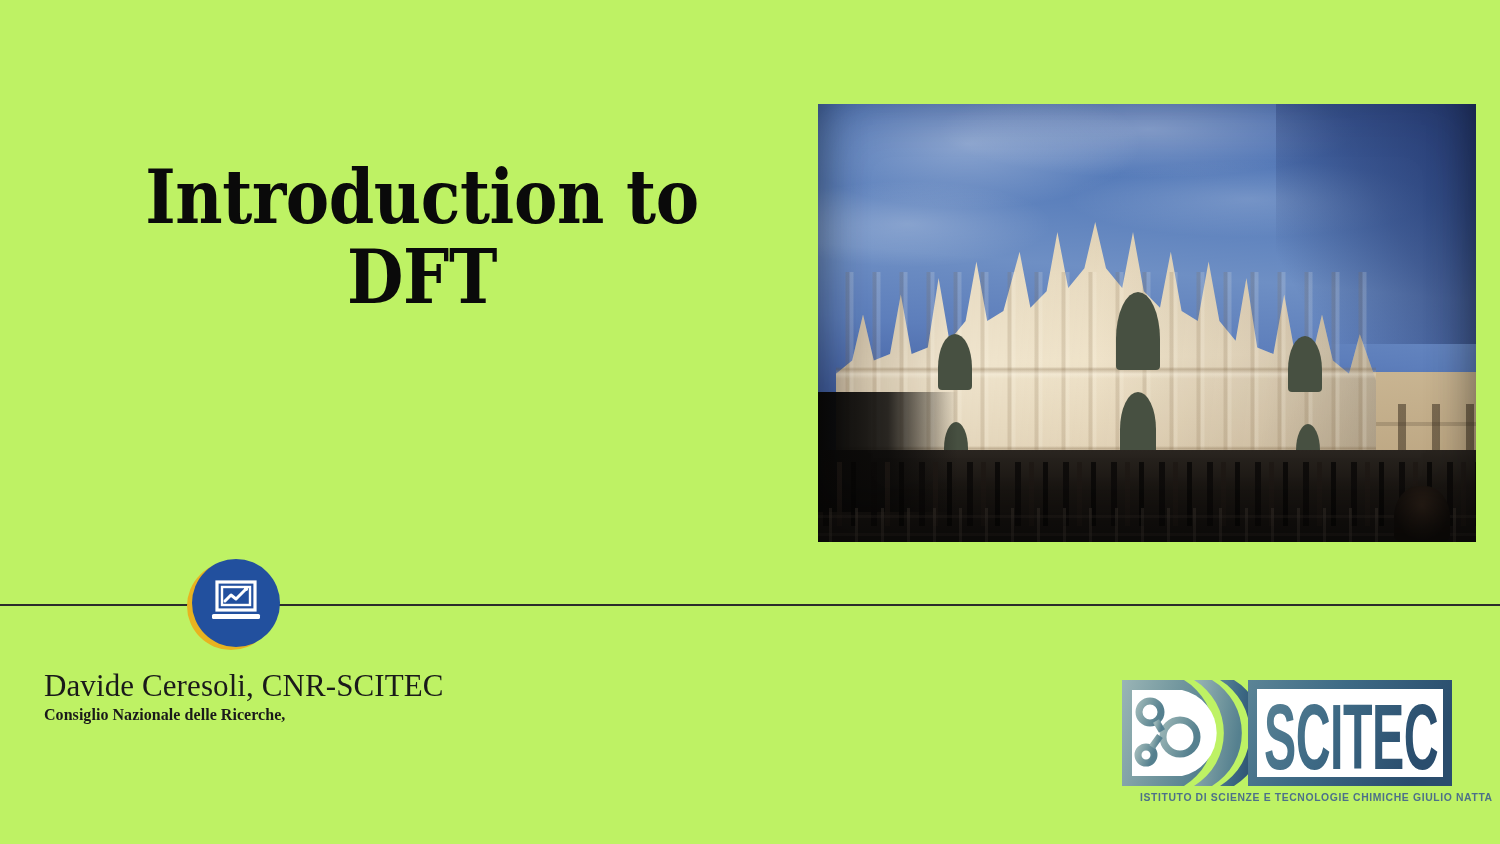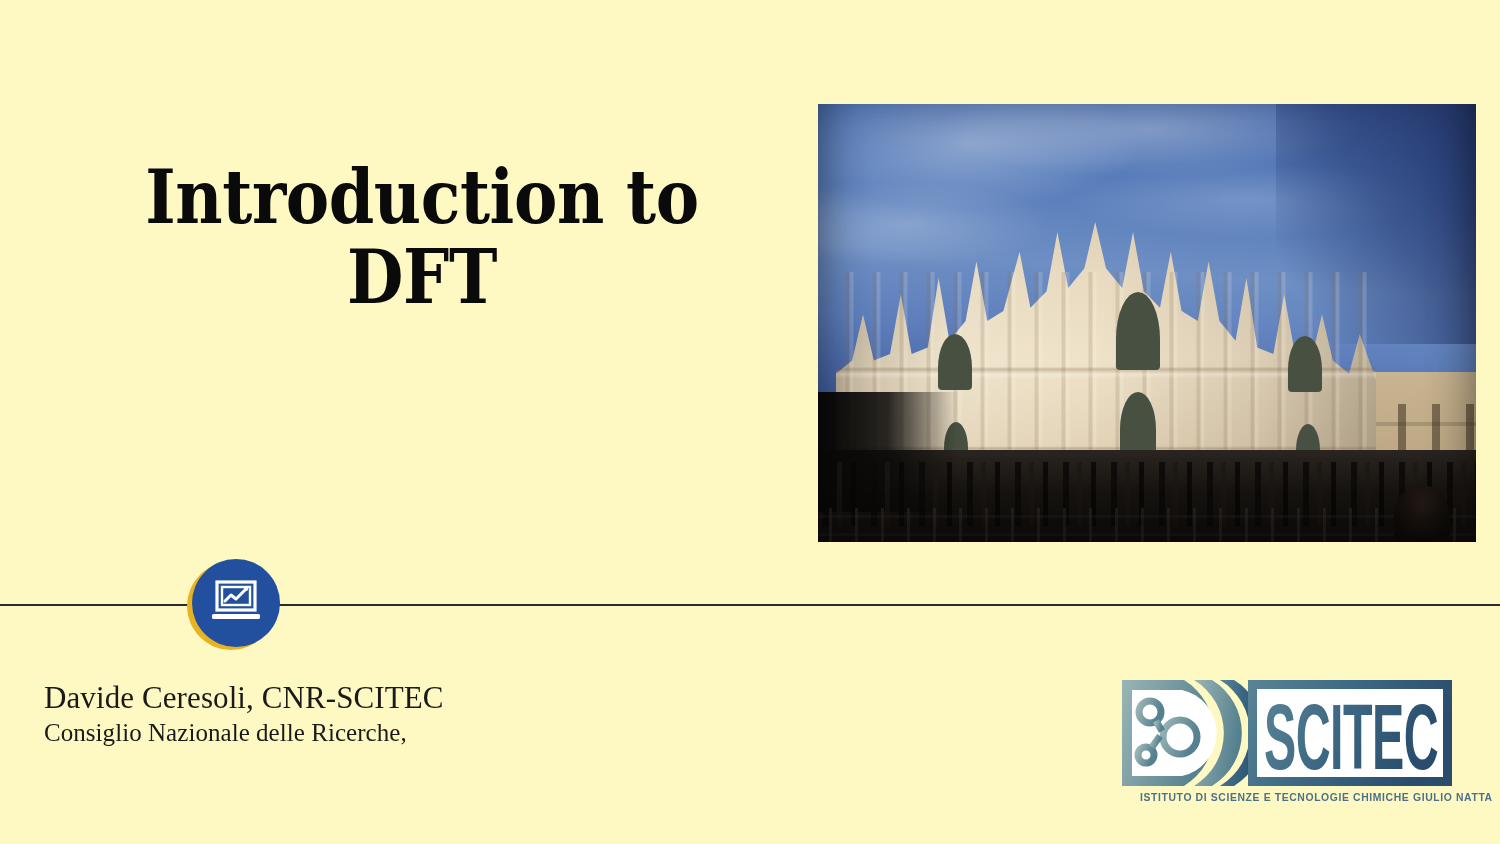--- a/index.html
+++ b/index.html
@@ -13,21 +13,21 @@
     overflow: hidden;
     font-family: "Liberation Serif", serif;
     position: relative;
   }
 
   #slide {
     position: absolute;
     inset: 0;
     width: 1500px;
     height: 844px;
-    background: #fef9c3;
+    background: #bef264;
     overflow: hidden;
   }
 
   
   #title-block {
     position: absolute;
     left: 92px;
     top: 158px;
     width: 660px;
     text-align: center;
@@ -194,28 +194,28 @@
   #footer-text {
     position: absolute;
     left: 44px; top: 668px; width: 800px;
   }
   #author {
     font-family: "Liberation Serif", serif;
     font-size: 31px;
     color: #1a1a1a;
     line-height: 1.18;
     letter-spacing: 0.1px;
-    margin-top: 12px;
   }
   .affil {
     font-family: "Liberation Serif", serif;
-    font-size: 25px;
+    font-size: 16px;
     color: #1a1a1a;
     line-height: 1.30;
     letter-spacing: 0.05px;
+    font-weight: bold;
   }
 
   
   #scitec-logo {
     position: absolute;
     left: 1116px; top: 676px;
     width: 340px; height: 130px;
   }
   #scitec-tagline {
     position: absolute;

